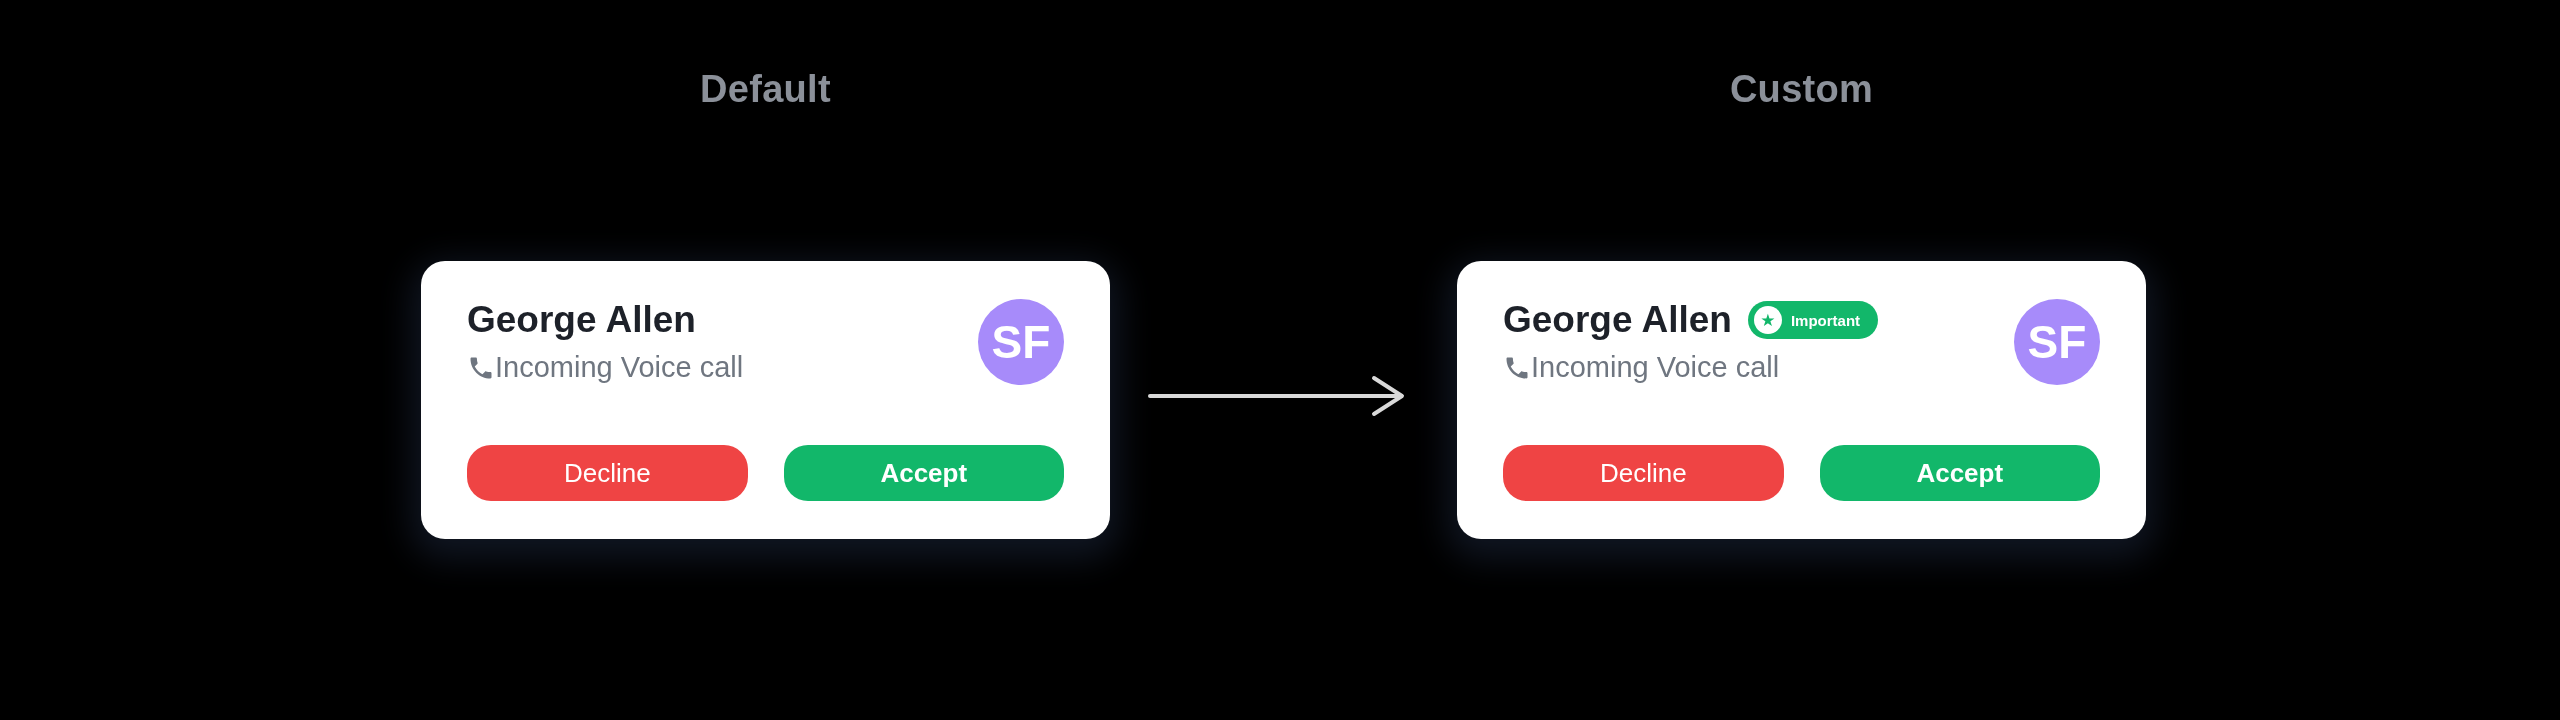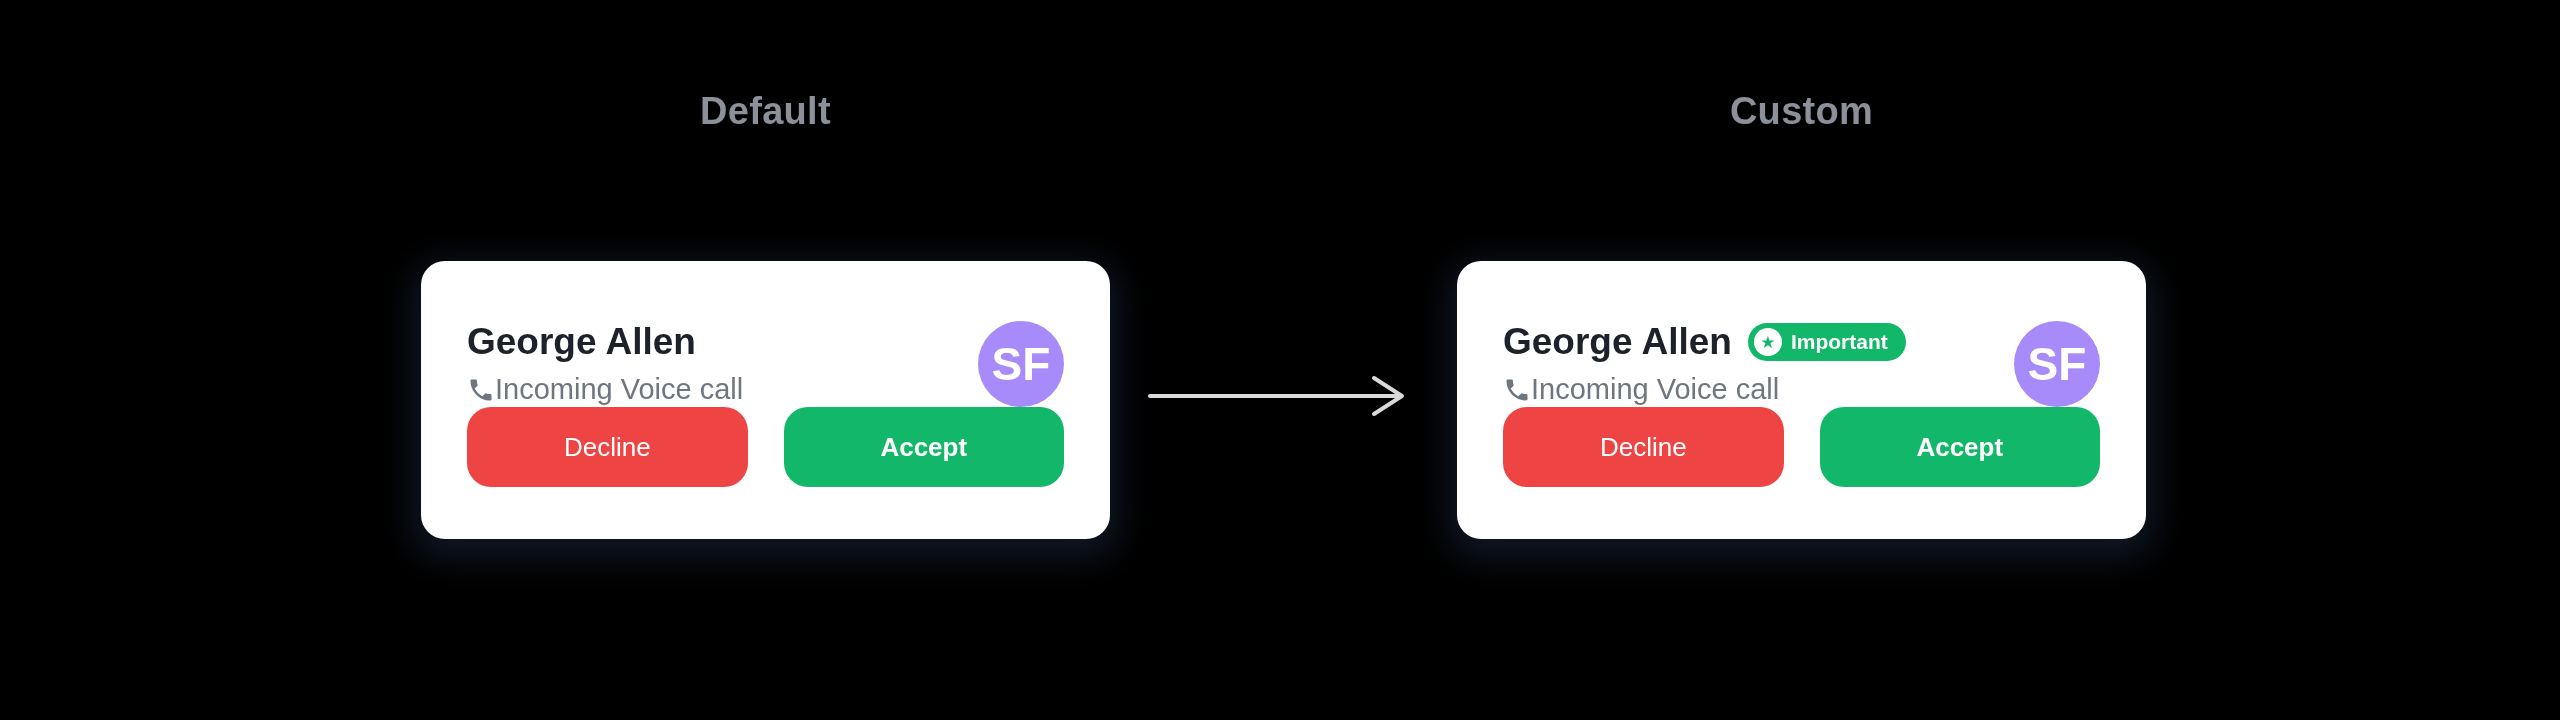--- a/index.html
+++ b/index.html
@@ -5,29 +5,28 @@
   * { margin:0; padding:0; box-sizing:border-box; }
   html,body { background:#000; }
   body {
     width:2560px; height:720px; position:relative; overflow:hidden;
     font-family:"Liberation Sans", sans-serif;
   }
   .section-title {
     position:absolute; top:68px; width:689px; text-align:center;
     font-size:38px; font-weight:700; color:var(--title-text,#8b9099);
     letter-spacing:.3px;
-    margin-top:22px;
   }
   .title-default { left:421px; }
   .title-custom  { left:1457px; }
 
   .card {
     position:absolute; top:261px; width:689px; height:278px;
     background:var(--card-bg,#fff); border-radius:24px;
-    padding:60px 46px; display:flex; flex-direction:column;
+    padding:38px 46px; display:flex; flex-direction:column;
     justify-content:space-between;
     box-shadow:0 10px 34px 10px rgba(30,40,62,.55), 0 0 2px rgba(255,255,255,.04);
   }
   .card-default { left:421px; }
   .card-custom  { left:1457px; }
 
   .card-header { display:flex; justify-content:space-between; align-items:flex-start; }
   .name-row { display:flex; align-items:center; gap:16px; }
   .caller-name { font-size:37px; font-weight:700; color:var(--name-text,#1d2129); }
 
@@ -47,25 +46,25 @@
   .badge {
     display:inline-flex; align-items:center; gap:9px;
     background:var(--badge-bg,#12b76a); border-radius:999px;
     padding:5px 18px 5px 6px;
   }
   .badge-star {
     width:28px; height:28px; border-radius:50%; background:#fff;
     color:var(--badge-bg,#12b76a); display:flex; align-items:center;
     justify-content:center; font-size:17px; line-height:1;
   }
-  .badge-label { color:#fff; font-size:21px; font-weight:700; }
+  .badge-label { color:#fff; font-size:15px; font-weight:700; }
 
   .buttons { display:flex; gap:36px; }
   .btn {
-    flex:1; height:80px; border:none; border-radius:24px;
+    flex:1; height:56px; border:none; border-radius:24px;
     color:#fff; font-size:26px; font-family:inherit; cursor:pointer;
   }
   .btn-decline { background:var(--decline-bg,#ef4444); }
   .btn-accept  { background:var(--accept-bg,#12b76a);font-weight:bold; }
 
   .arrow { position:absolute; left:1148px; top:374px; width:270px; height:44px; }
   .arrow svg { display:block; }
 </style>
 </head>
 <body style="background: rgb(0, 0, 0);">

